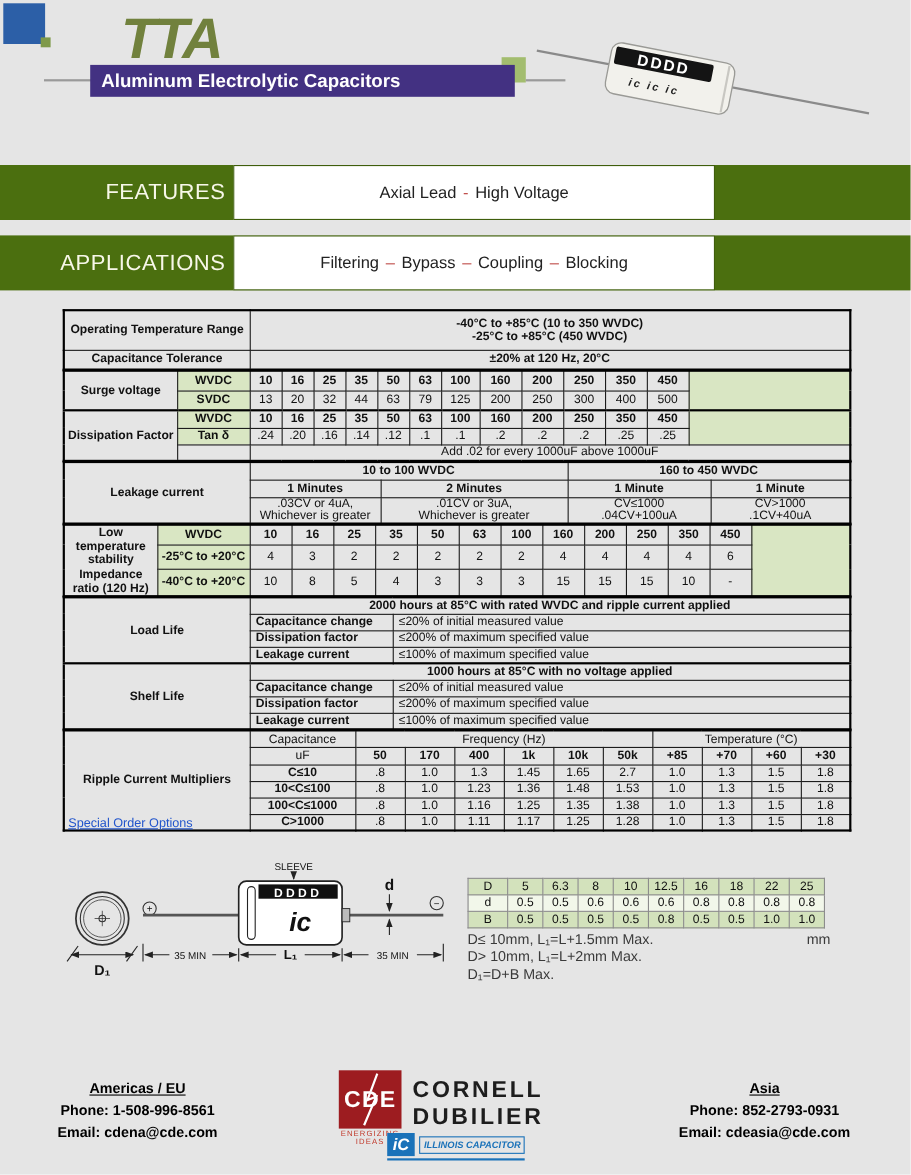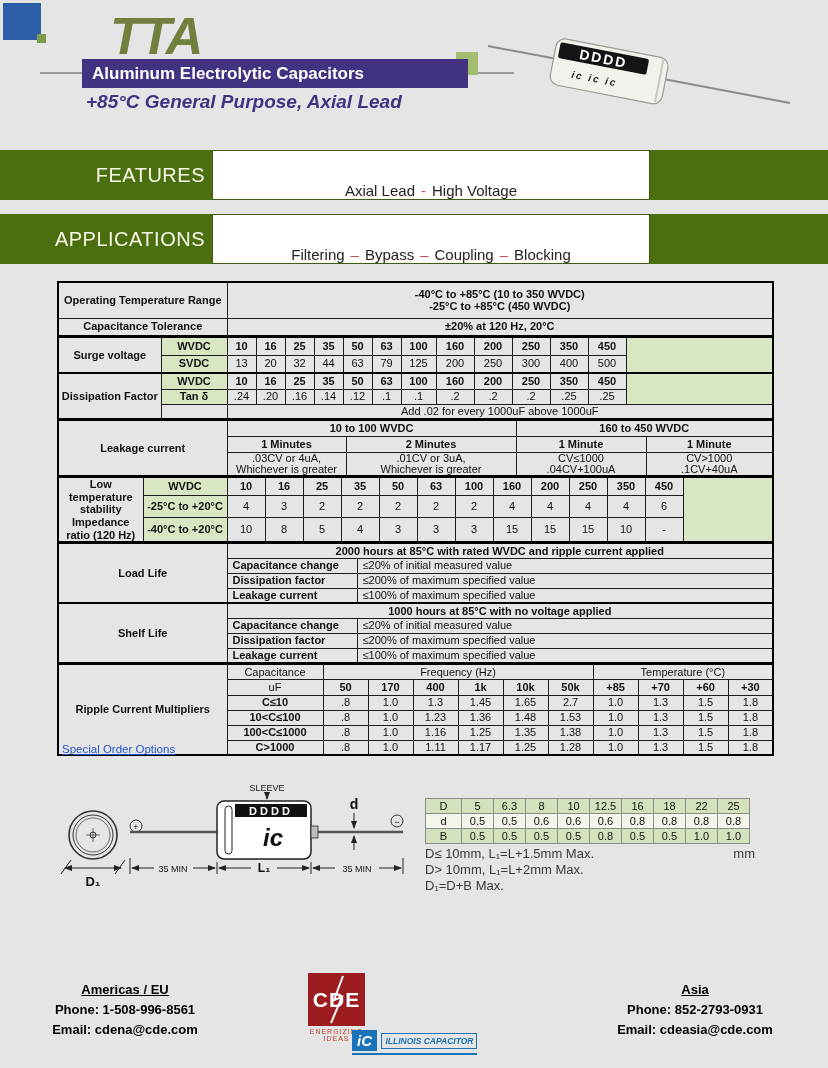--- a/index.html
+++ b/index.html
@@ -19,21 +19,21 @@
   .banner { left:82px; top:59px; width:386px; height:29px; background:#433182; color:#fff;
             font-weight:bold; font-size:17px; line-height:29px; padding-left:10px; }
   .green-sq { left:456px; top:52px; width:22px; height:23px; background:#a3bd6f; }
   .subtitle { left:86px; top:91px; font-size:19px; font-style:italic; font-weight:600; color:#433182; }
 
   
   .band { position:absolute; left:0; width:828px; height:50px; background:#4b6f0f; }
   .band-label { position:absolute; left:0; top:0; width:205px; height:50px; line-height:50px;
                 text-align:right; color:#f7f7e8; font-size:20px; letter-spacing:.5px; }
   .band-box { position:absolute; left:212px; top:0; width:438px; height:50px; background:#fff;
-              border:1px solid #3f5e0c; display:flex; align-items:flex-end; justify-content:center;
+              border:1px solid #3f5e0c; display:flex; align-items:center; justify-content:center;
               gap:6px; font-size:15px; color:#222; }
   .sep { color:#c0504d; }
 
   
   #spec-stack { left:57px; top:282px; width:715px; }
   table.spec { border-collapse:collapse; table-layout:fixed; width:715px; margin-top:-1px;
                border:2px solid #000; }
   table.spec td { border:1px solid #1c1c1c; font-size:11px; line-height:1.15; text-align:center;
                   padding:0 2px; vertical-align:middle; }
   .g { background:#d9e6c3; }
@@ -77,21 +77,20 @@
 
 <div id="page">
 
   <div class="abs blue-sq"></div>
   <div class="abs olive-chip"></div>
   <div class="abs tta">TTA</div>
   <div class="abs gray-line" style="left:40px;top:72px;width:44px;"></div>
   <div class="abs green-sq"></div>
   <div class="abs gray-line" style="left:478px;top:72px;width:36px;"></div>
   <div class="abs banner">Aluminum Electrolytic Capacitors</div>
-  <div class="abs subtitle">+85°C General Purpose, Axial Lead</div>
 
   <svg class="abs" style="left:470px;top:28px;" width="340" height="88" viewBox="0 0 340 88">
     <line x1="18" y1="18" x2="320" y2="75" stroke="#8a8a8a" stroke-width="2"></line>
     <g transform="rotate(11 140 44)">
       <rect x="82" y="20" width="114" height="47" rx="9" fill="#f2f1ec" stroke="#9a9a96" stroke-width="1.2"></rect>
       <rect x="86" y="24" width="90" height="16" rx="2" fill="#141414"></rect>
       <text x="131" y="37" fill="#fff" font-size="14" font-weight="bold" letter-spacing="2" text-anchor="middle">DDDD</text>
       <text x="126" y="57" fill="#222" font-size="10" font-weight="bold" font-style="italic" letter-spacing="2" text-anchor="middle">ic ic ic</text>
       <line x1="190" y1="22" x2="190" y2="65" stroke="#c8c7c2" stroke-width="2"></line>
     </g>
@@ -613,20 +612,24 @@
   <div class="abs" style="left:308px;top:973px;">
     <div class="cde-box">
       <span>CDE</span>
       <svg class="cde-bolt" width="57" height="53" viewBox="0 0 57 53">
         <path d="M35,3 L26,27 L34,24 L23,50" fill="none" stroke="#fff" stroke-width="2"></path>
       </svg>
     </div>
     <div class="cde-tag">ENERGIZING IDEAS</div>
   </div>
 
+  <div class="abs cornell" style="left:375px;top:978px;">
+    <div>CORNELL</div>
+    <div>DUBILIER</div>
+  </div>
 
   <div class="abs ic-logo" style="left:352px;top:1030px;">
     <span class="ic-abbr">iC</span>
     <span class="ic-name">ILLINOIS CAPACITOR</span>
   </div>
 
   <div class="abs contact" style="left:610px;top:980px;width:170px;">
     <div class="c-title">Asia</div>
     <div>Phone: 852-2793-0931</div>
     <div>Email: cdeasia@cde.com</div>

